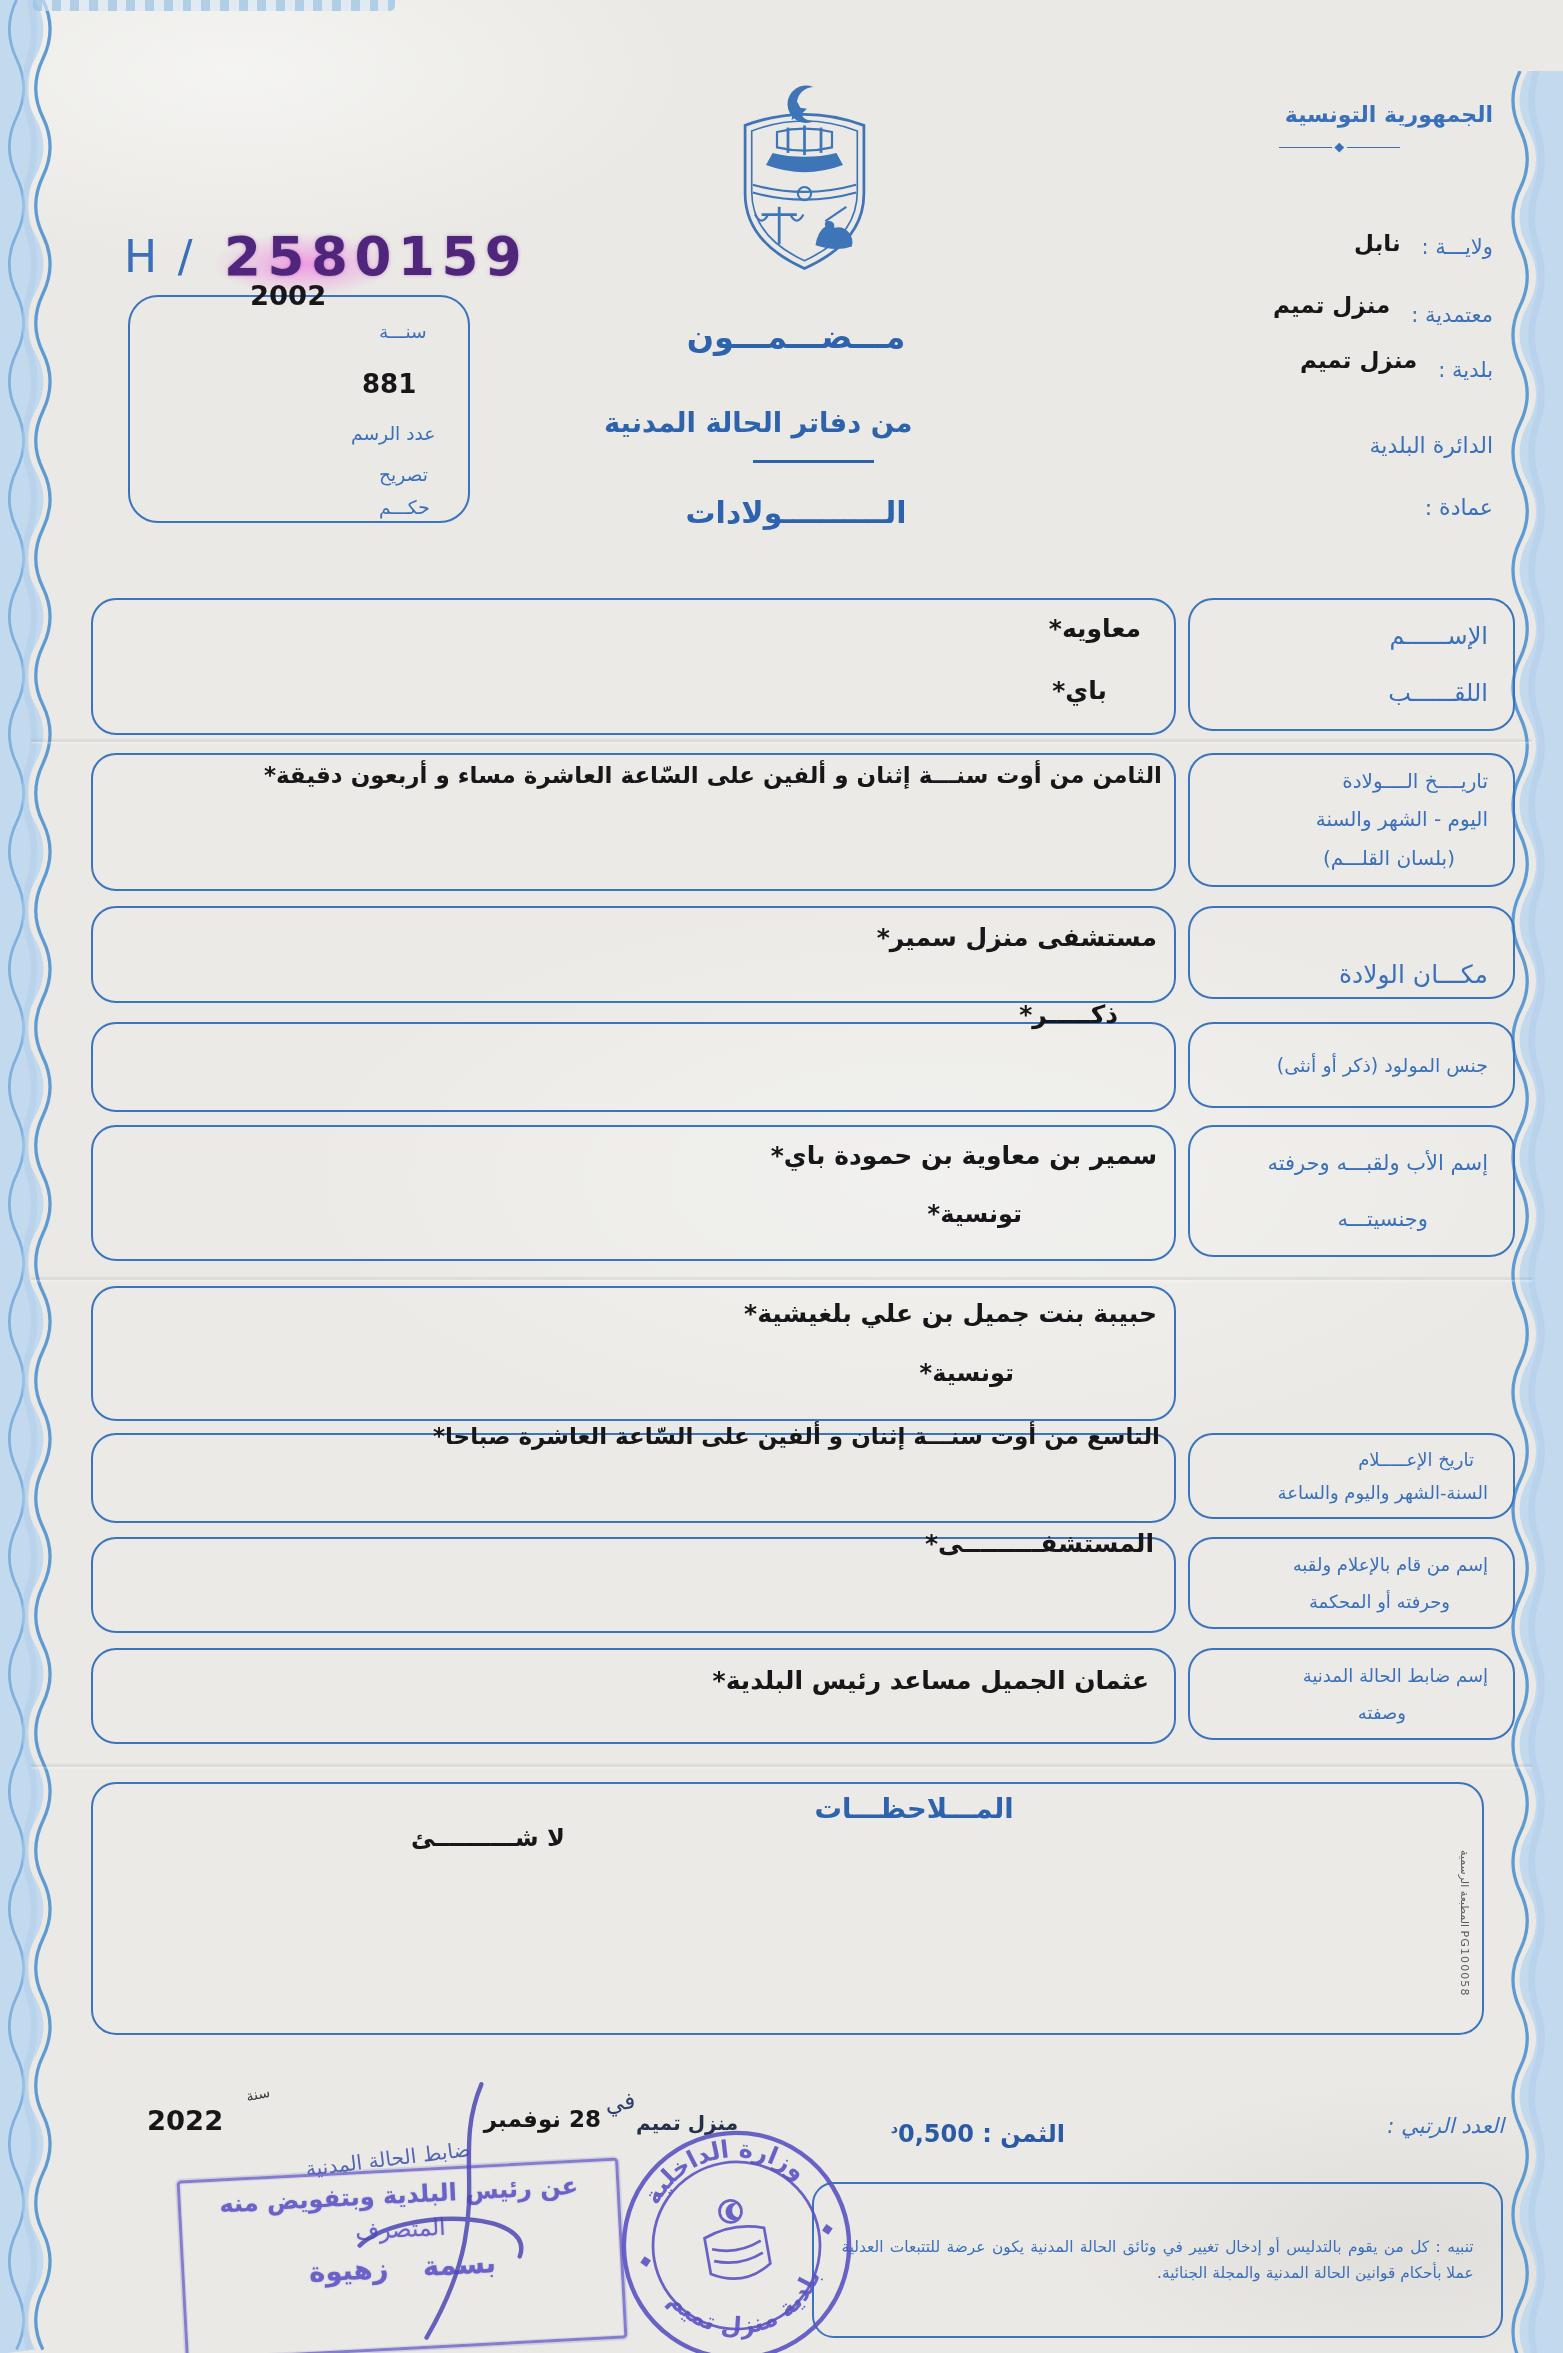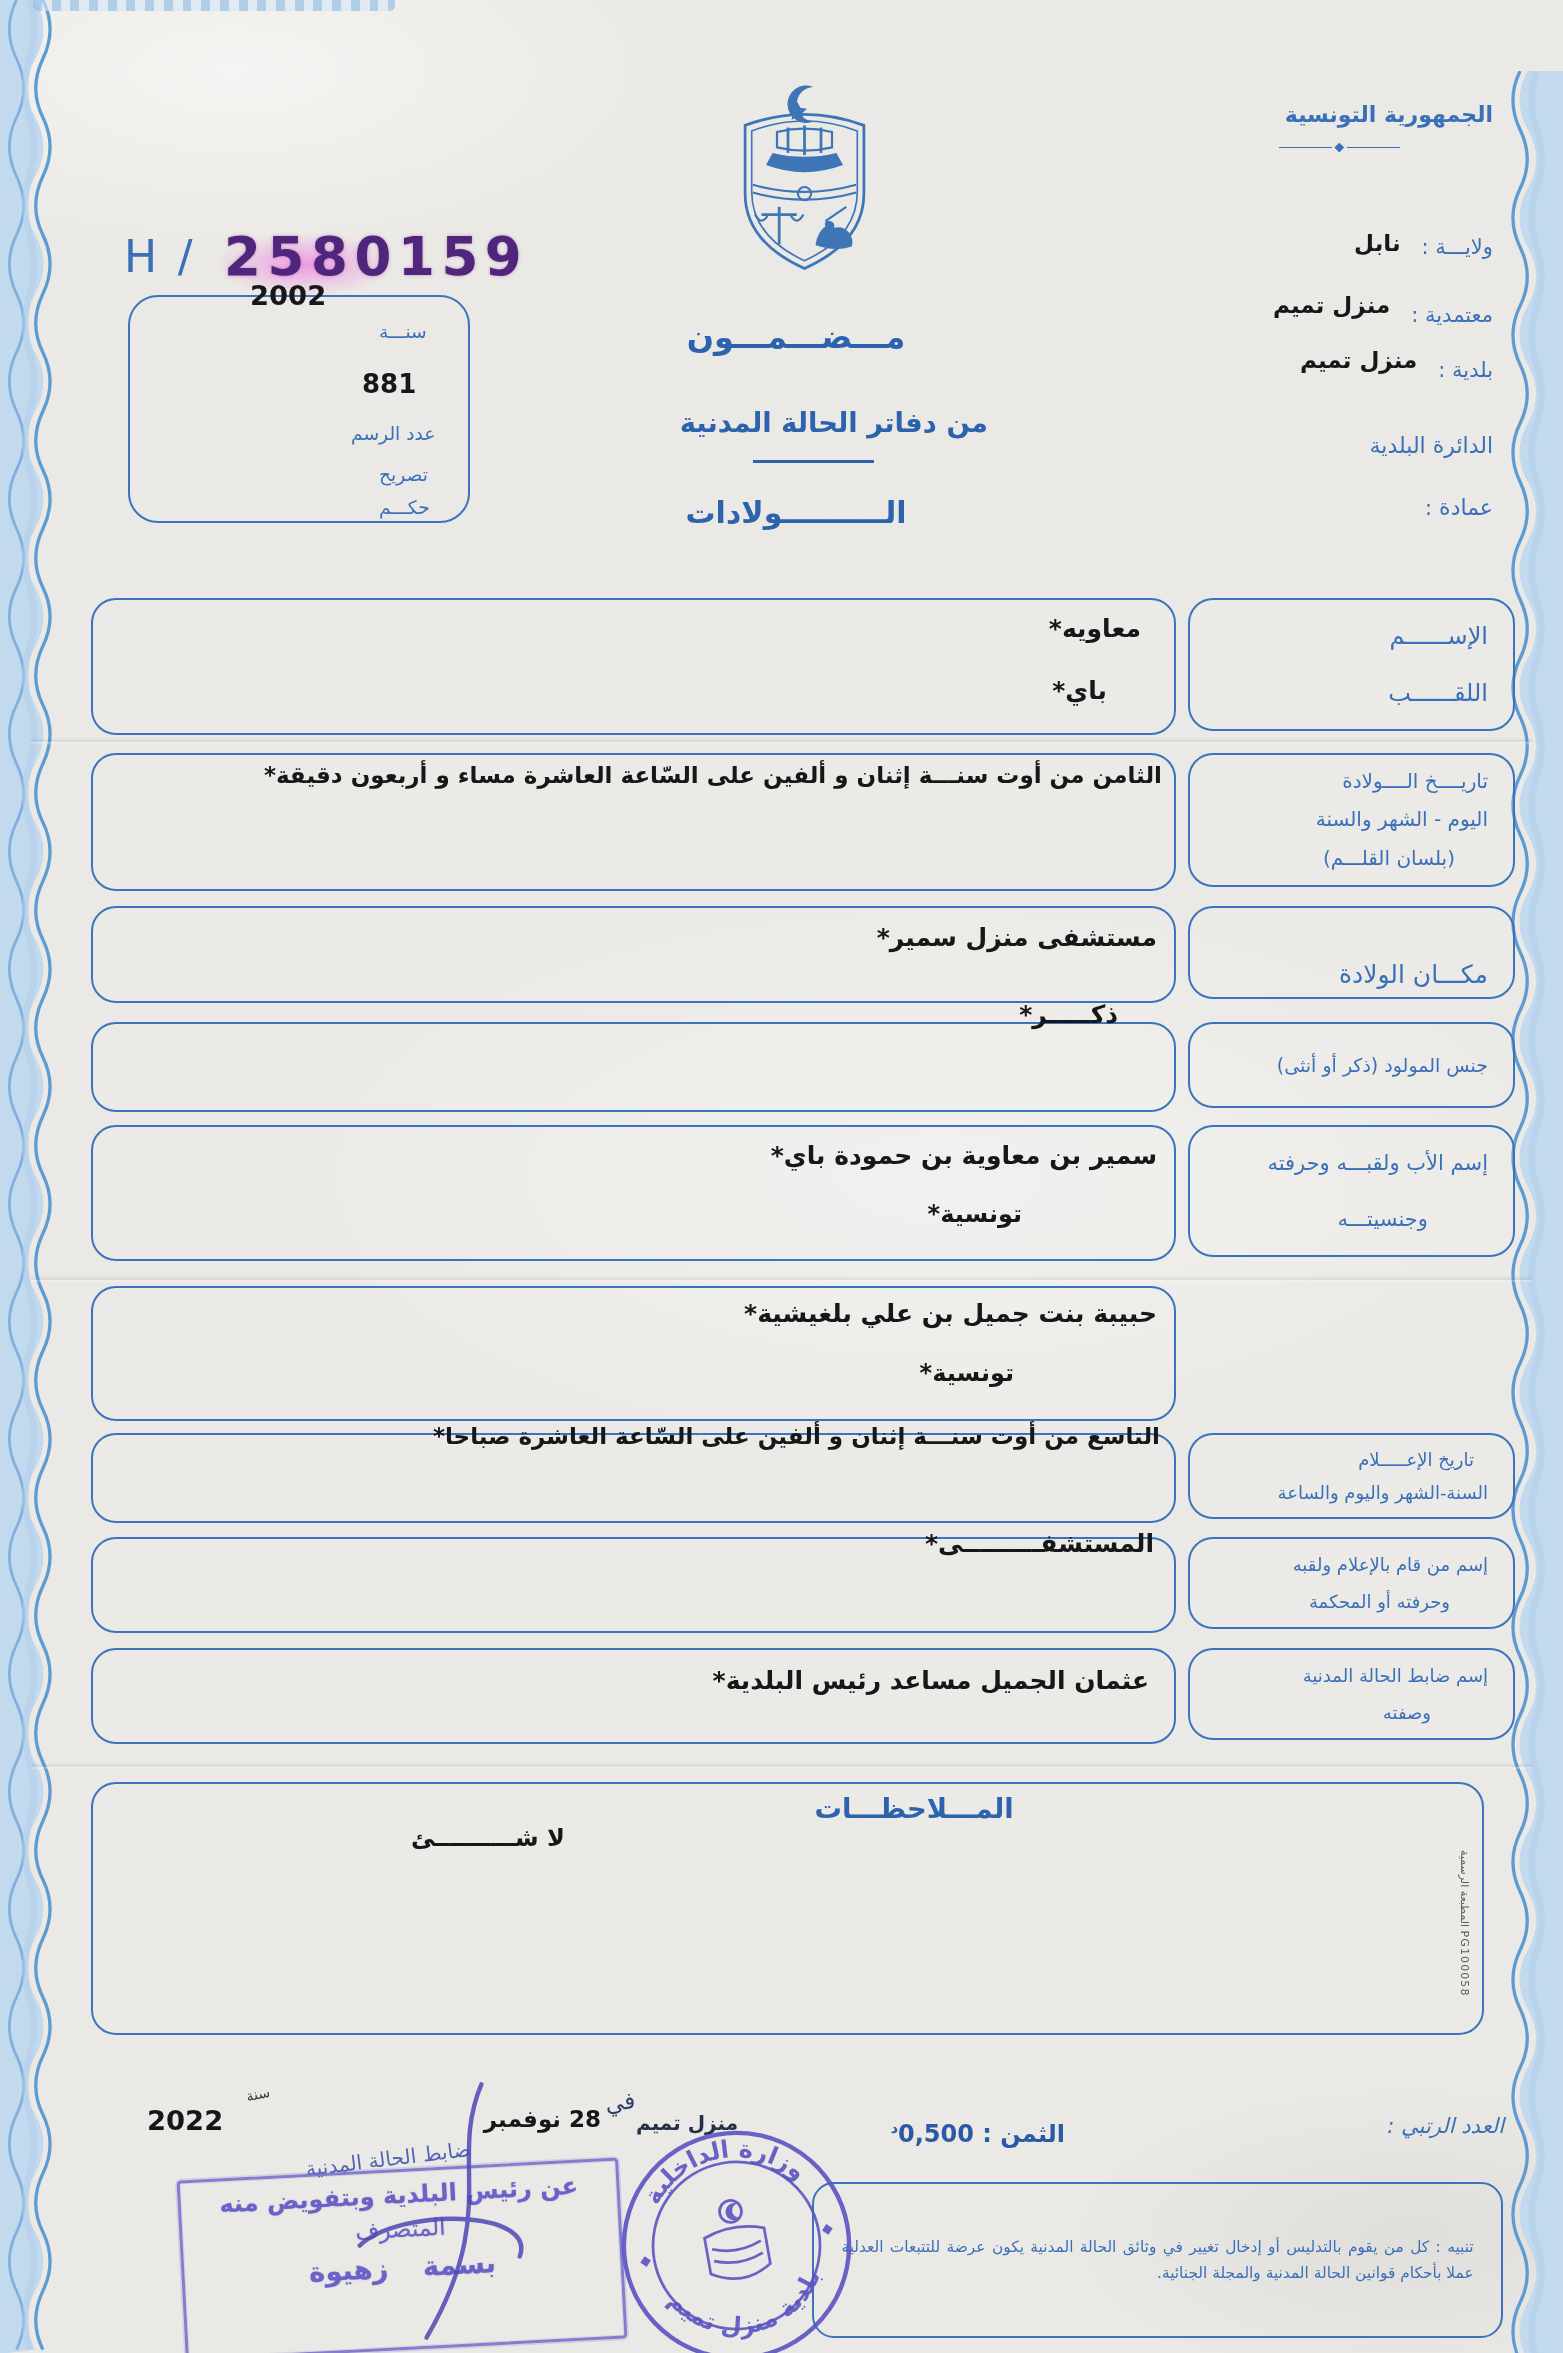--- a/index.html
+++ b/index.html
@@ -105,21 +105,21 @@
 
   <div style="position:absolute;left:128px;top:295px;width:338px;height:224px;border:2.2px solid #3b74bd;border-radius:30px;"></div>
   <div class="t black" style="left:250px;top:280px;font-size:27.4px">2002</div>
   <div class="t ar blue" style="left:379px;top:321px;width:71px;text-align:left;font-size:18.7px">سنـــة</div>
   <div class="t black" style="left:362px;top:369px;font-size:26px">881</div>
   <div class="t ar blue" style="left:351px;top:423px;width:99px;text-align:left;font-size:18.7px">عدد الرسم</div>
   <div class="t ar blue" style="left:379px;top:464px;width:71px;text-align:left;font-size:18.7px">تصريح</div>
   <div class="t ar blue" style="left:379px;top:497px;width:71px;text-align:left;font-size:18.7px">حكـــم</div>
 
   <div class="t ar" style="left:604px;top:318px;width:384px;text-align:center;font-size:32px;font-weight:bold;color:#2d63ad">مـــضـــمـــون</div>
-  <div class="t ar" style="left:604px;top:407px;width:384px;text-align:right;font-size:27.4px;font-weight:bold;color:#2d63ad">من دفاتر الحالة المدنية</div>
+  <div class="t ar" style="left:604px;top:407px;width:384px;text-align:left;font-size:27.4px;font-weight:bold;color:#2d63ad">من دفاتر الحالة المدنية</div>
   <div style="position:absolute;left:753px;top:460px;width:121px;height:2.7px;background:#2d63ad"></div>
   <div class="t ar" style="left:604px;top:495px;width:384px;text-align:center;font-size:30px;font-weight:bold;color:#2d63ad">الــــــــــولادات</div>
 
   <div class="vbox" style="top:598px;height:133px"></div>
   <div class="vbox" style="top:753px;height:134px"></div>
   <div class="vbox" style="top:906px;height:93px"></div>
   <div class="vbox" style="top:1022px;height:86px"></div>
   <div class="vbox" style="top:1125px;height:132px"></div>
   <div class="vbox" style="top:1286px;height:131px"></div>
   <div class="vbox" style="top:1433px;height:86px"></div>
@@ -148,21 +148,21 @@
   <div class="lbox" style="top:1433px;height:86px;font-size:18px">
     <span style="margin-right:14px">تاريخ الإعـــــلام</span>
     <span>السنة-الشهر واليوم والساعة</span>
   </div>
   <div class="lbox" style="top:1537px;height:92px;font-size:18px">
     <span>إسم من قام بالإعلام ولقبه</span>
     <span class="l2" style="margin-right:38px">وحرفته أو المحكمة</span>
   </div>
   <div class="lbox" style="top:1648px;height:92px;font-size:18px">
     <span>إسم ضابط الحالة المدنية</span>
-    <span class="l2" style="margin-right:57px">وصفته</span>
+    <span class="l2" style="margin-right:82px">وصفته</span>
   </div>
 
   <div class="t ar black" style="right:422px;top:614px;font-size:25px">معاويه*</div>
   <div class="t ar black" style="right:456px;top:676px;font-size:25px">باي*</div>
 
   <div class="t ar black" style="right:401px;top:762px;font-size:23px">الثامن من أوت سنـــة إثنان و ألفين على السّاعة العاشرة مساء و أربعون دقيقة*</div>
 
   <div class="t ar black" style="right:406px;top:923px;font-size:25px">مستشفى منزل سمير*</div>
 
   <div class="t ar black" style="right:445px;top:1000px;font-size:25px">ذكـــــر*</div>

